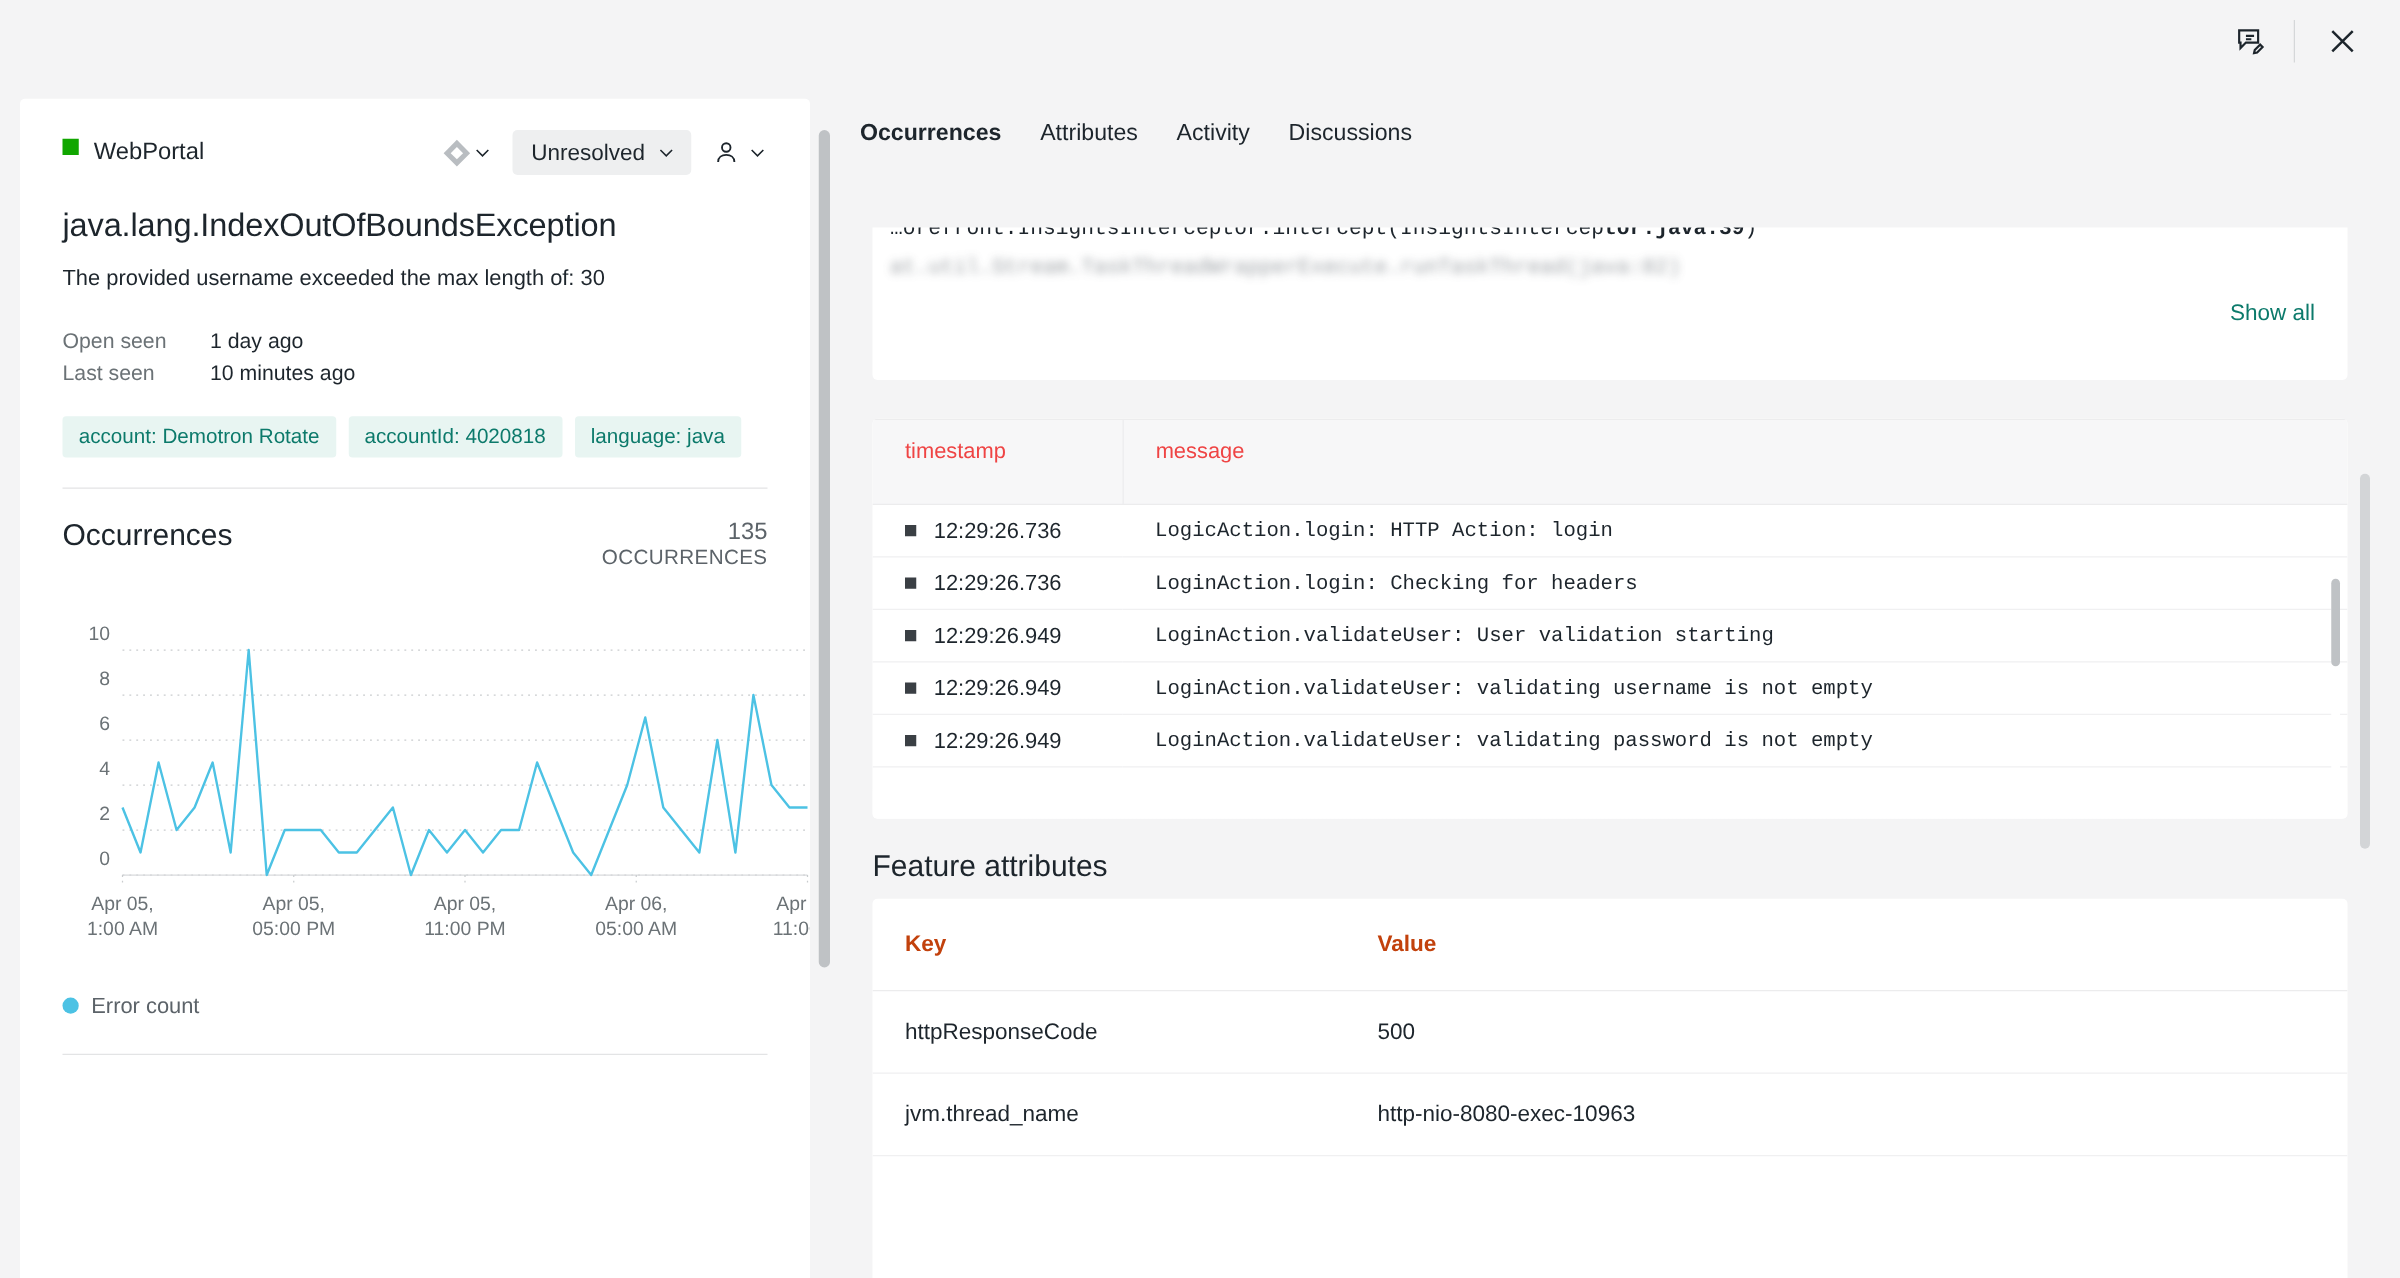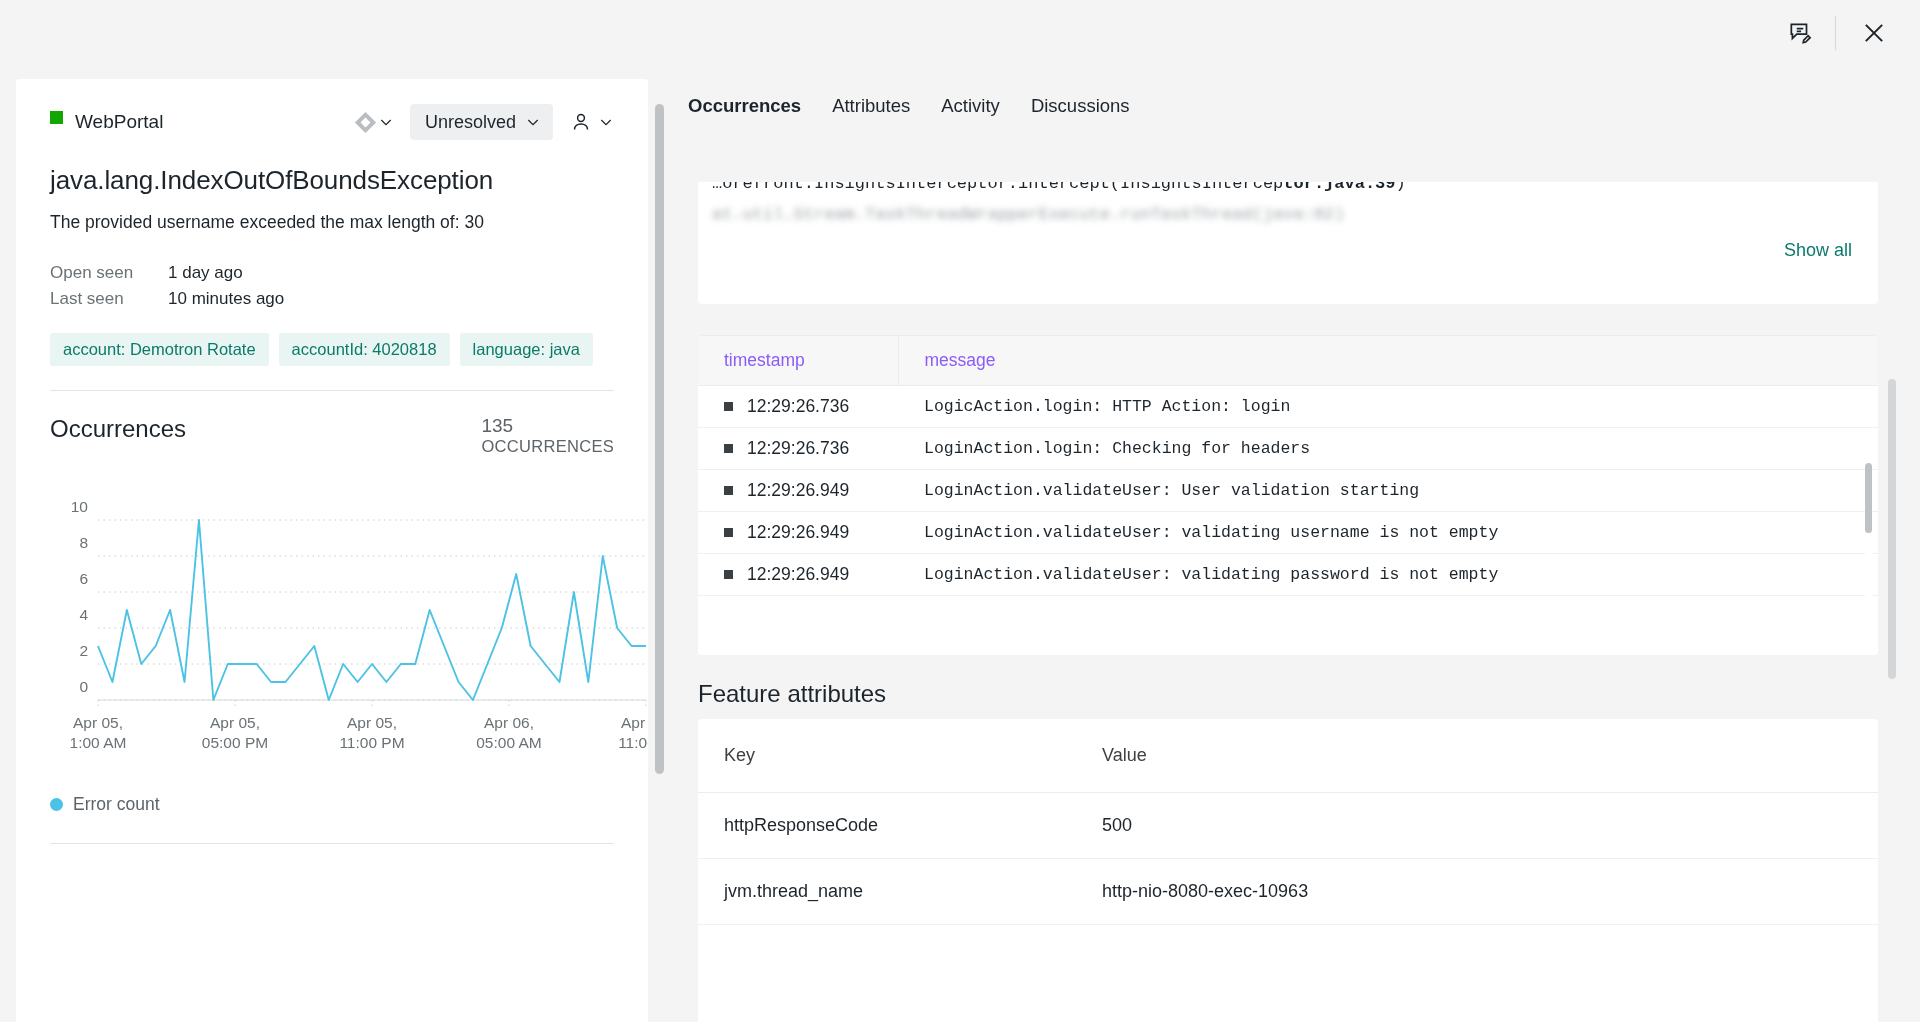--- a/index.html
+++ b/index.html
@@ -86,21 +86,21 @@
   .tags { display: flex; gap: 10px; margin-top: 24px; }
   .tag {
     background: #e8f5f2; color: #0c7a6b; font-size: 16.5px;
     padding: 7px 13px; border-radius: 3px; white-space: nowrap; cursor: pointer;
   }
 
   .lp-divider { height: 1px; background: #e3e4e5; margin: 24px 0 0 0; }
 
   .occ-head { display: flex; align-items: flex-start; margin-top: 24px; }
   .occ-title { font-size: 24px; color: #1d252c; }
-  .occ-count-wrap { margin-left: auto; }
+  .occ-count-wrap { margin-left: auto; text-align: right; }
   .occ-count { font-size: 19px; color: #5c6369; line-height: 1.15; }
   .occ-count-label { font-size: 16.5px; color: #5c6369; letter-spacing: 0.3px; }
 
   .chart-wrap { position: relative; margin-top: 26px; height: 290px; }
   .chart-svg { display: block; }
   .legend { display: flex; align-items: center; gap: 10px; margin-top: 22px; padding-left: 34px; }
   .legend-dot { width: 13px; height: 13px; border-radius: 50%; background: #4cc2e4; }
   .legend-label { font-size: 17.5px; color: #5c6369; }
   .lp-divider2 { height: 1px; background: #e3e4e5; margin: 28px 34px 0 34px; }
 
@@ -148,22 +148,22 @@
     display: flex; align-items: center; height: 76px; padding: 0 24px 0 24px;
   }
   .logs-title { font-size: 24px; color: #1d252c; }
   .open-logs-btn {
     margin-left: auto; display: flex; align-items: center; gap: 10px;
     border: 1px solid #0c7a6b; color: #0c7a6b; border-radius: 4px;
     height: 39px; padding: 0 15px; font-size: 17.5px; cursor: pointer; background: #fff;
   }
   .logs-table { width: 100%; border-collapse: collapse; }
   .logs-table th {
-    text-align: left; font-weight: normal; font-size: 17.5px; color: #8b5cf6;
-    background: #f7f7f8; padding: 14px 0 14px 26px; border-top: 1px solid #ececed;
+    text-align: left; font-weight: normal; font-size: 17.5px; color: #ef4444;
+    background: #f7f7f8; padding: 14px 0 32px 26px; border-top: 1px solid #ececed;
     border-bottom: 1px solid #ececed;
   }
   .logs-table th.c-ts { width: 200px; border-right: 1px solid #ececed; }
   .logs-table td {
     padding: 10px 0 10px 26px; border-bottom: 1px solid #f0f0f1; vertical-align: middle;
   }
   .ts-cell { font-size: 17.5px; color: #1d252c; display: flex; align-items: center; gap: 14px; white-space: nowrap; }
   .ts-sq { width: 9px; height: 9px; background: #3a3f44; display: inline-block; }
   .msg-cell { font-family: "Liberation Mono", monospace; font-size: 16.5px; color: #1d252c; white-space: nowrap; }
   .logs-scroll-track {
@@ -183,21 +183,21 @@
   
   .feat-title {
     position: absolute; left: 30px; top: 601px; font-size: 24px; color: #1d252c;
   }
   .feat-card {
     position: absolute; left: 30px; top: 640px; width: 1180px; height: 340px;
     background: #ffffff; border-radius: 4px; overflow: hidden;
   }
   .feat-table { width: 100%; border-collapse: collapse; }
   .feat-table th {
-    text-align: left; font-weight: normal; font-size: 18px; color: #404040;
+    text-align: left; font-weight: bold; font-size: 18px; color: #c2410c;
     padding: 26px 0 26px 26px; border-bottom: 1px solid #ececed;
   }
   .feat-table th.k { width: 378px; }
   .feat-table td {
     font-size: 18px; color: #1d252c; padding: 22px 0 22px 26px;
     border-bottom: 1px solid #f0f0f1;
   }
   .right-scrollbar {
     position: absolute; right: 8px; top: 300px; width: 8px; height: 300px;
     background: #d3d5d7; border-radius: 5px;

